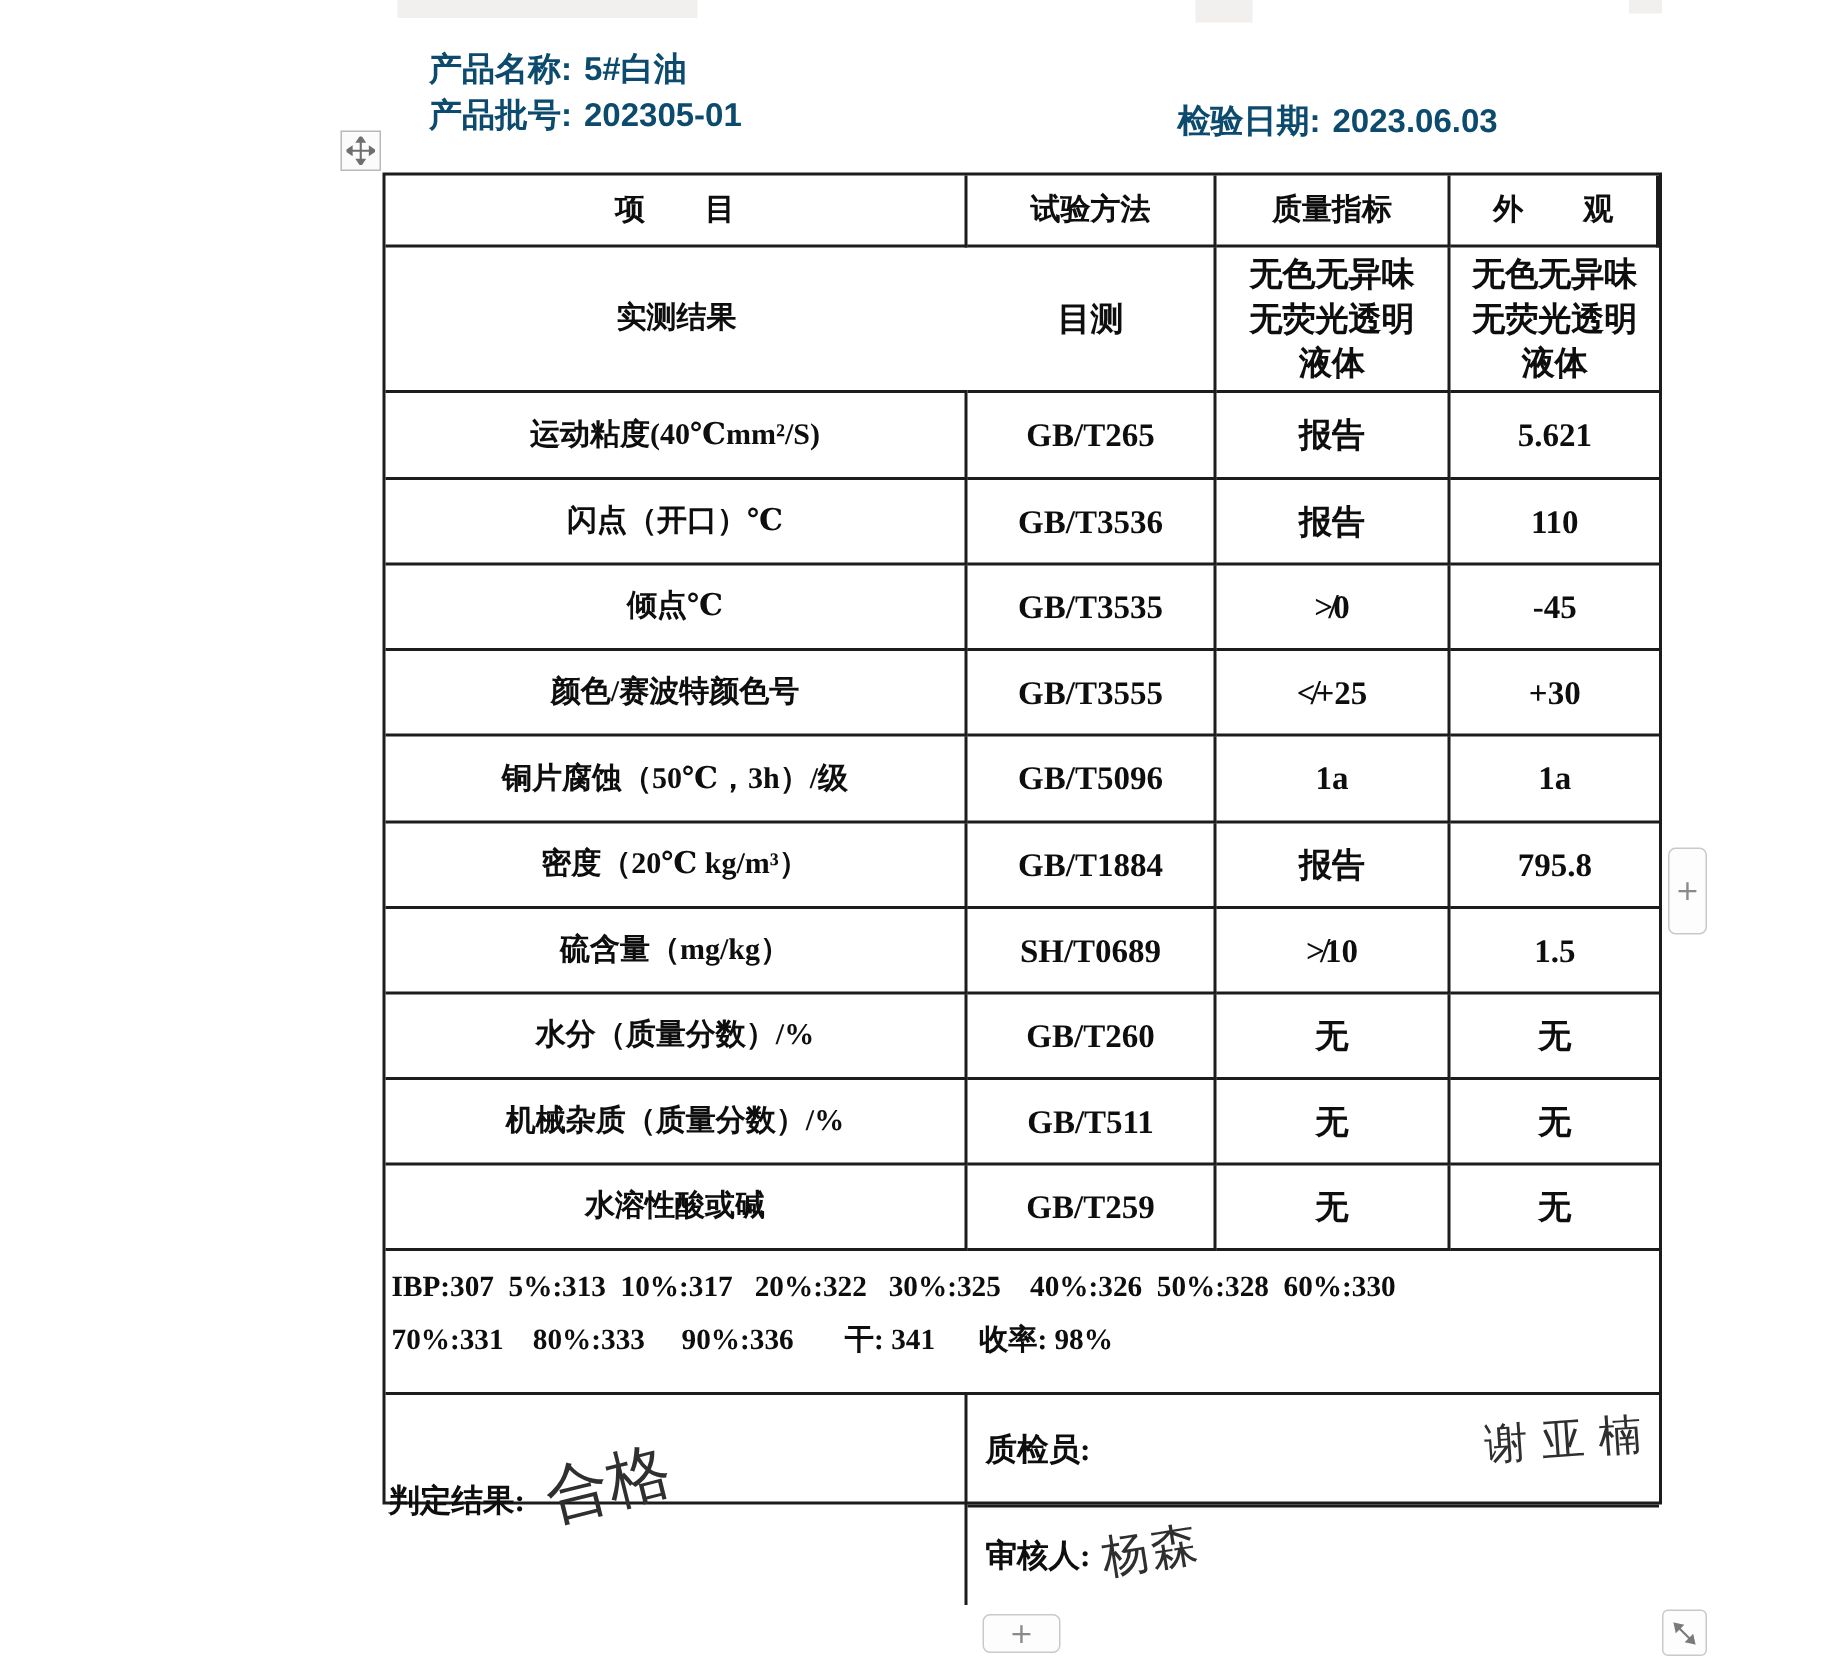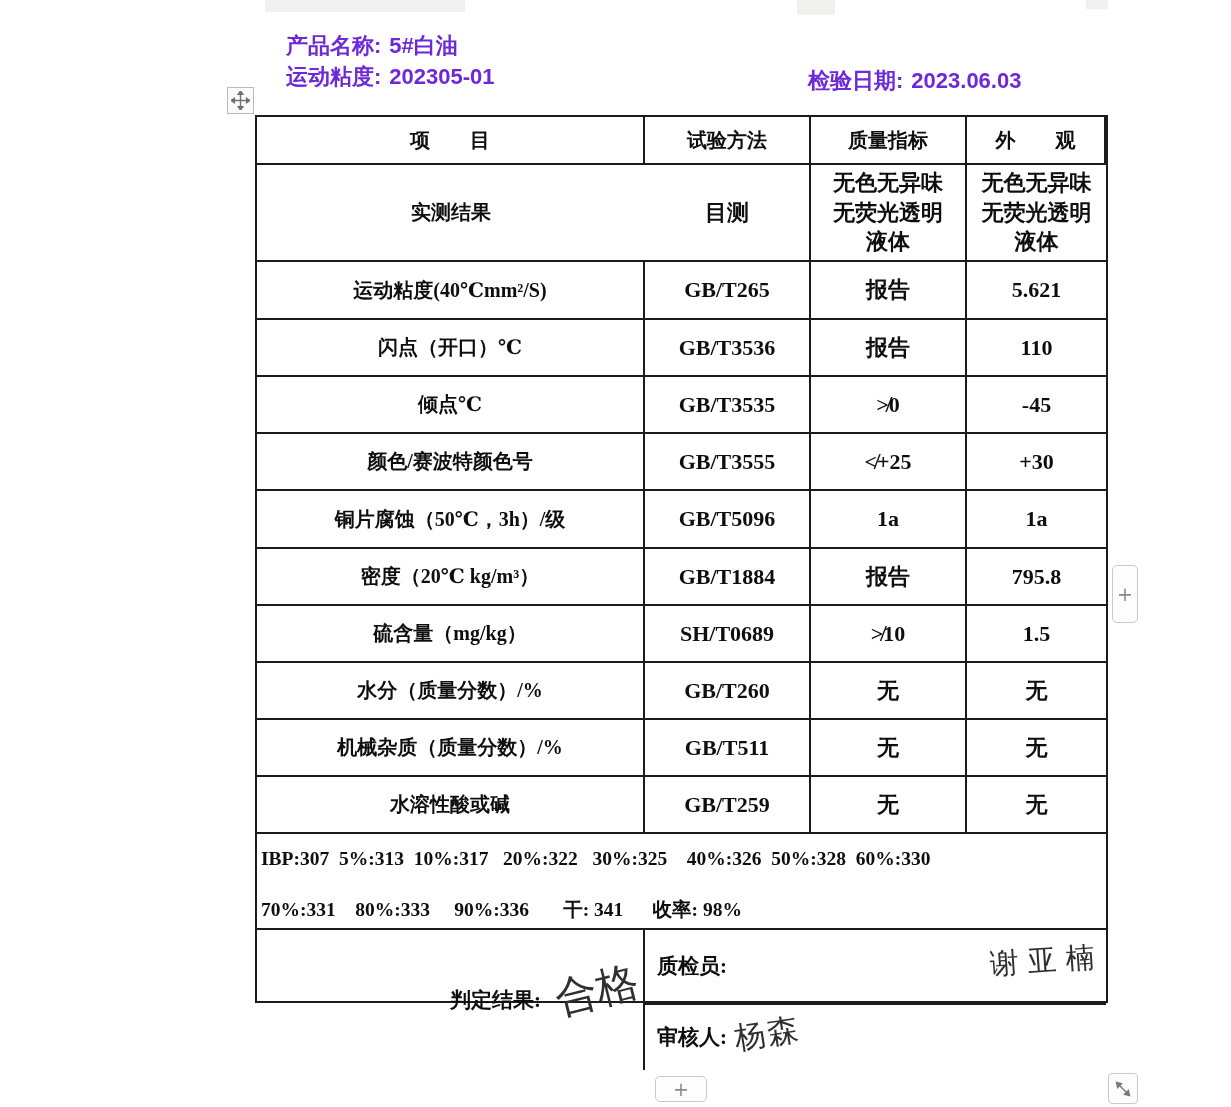--- a/index.html
+++ b/index.html
@@ -7,26 +7,26 @@
     position:relative;width:1231px;height:1107px;background:#ffffff;
     font-family:"Liberation Serif","DejaVu Serif",serif;color:#111111;overflow:hidden;
   }
   
   .artifact{position:absolute;background:#f2f0ee;}
   .artifact.a1{left:265px;top:0;width:200px;height:12px;}
   .artifact.a2{left:797px;top:0;width:38px;height:15px;}
   .artifact.a3{left:1086px;top:0;width:22px;height:9px;}
 
   
-  .hdr-line{position:absolute;font-weight:bold;font-size:22px;white-space:pre;color:#6d28d9;
+  .hdr-line{position:absolute;font-weight:bold;font-size:22px;white-space:pre;color:#0c4a6e;
     font-family:"Liberation Sans","DejaVu Sans",sans-serif;}
   .hdr-line .val{margin-left:8px;}
   #product-line{left:286px;top:31px;}
   #batch-line{left:286px;top:62px;}
-  #date-line{left:808px;top:66px;}
+  #date-line{left:785px;top:66px;}
 
   
   .move-handle{
     position:absolute;left:227px;top:87px;width:27px;height:27px;background:#fbfbfb;
     border:1px solid #b9b9b9;box-sizing:border-box;display:flex;align-items:center;justify-content:center;
   }
   .mini-handle{
     position:absolute;background:#fdfdfd;border:1px solid #c9c9c9;border-radius:5px;
     box-sizing:border-box;display:flex;align-items:center;justify-content:center;
     color:#8a8a8a;font-size:19px;font-weight:400;
@@ -47,24 +47,24 @@
   .cell{
     border-right:2px solid #1c1c1c;border-bottom:2px solid #1c1c1c;box-sizing:border-box;
     display:flex;align-items:center;justify-content:center;text-align:center;
     font-size:22px;line-height:1.35;white-space:pre-line;padding:0 2px;color:#0e0e0e;
   }
   .cell.c3{border-right:none;}
   .cell.hdr{font-size:20px;}
   .cell.item{font-size:20px;}
   .cell.dist{
     grid-column:1/5;border-right:none;flex-direction:column;align-items:flex-start;justify-content:flex-start;
-    text-align:left;padding:7px 2px 0 4px;font-size:19.5px;line-height:1.8;white-space:pre;gap:16px;
+    text-align:left;padding:7px 2px 0 4px;font-size:19.5px;line-height:1.8;white-space:pre;
   }
   .cell.verdict{
-    grid-column:1/2;grid-row:14/16;border-bottom:none;justify-content:flex-end;
+    grid-column:1/2;grid-row:14/16;border-bottom:none;justify-content:flex-start;
     font-size:21px;white-space:nowrap;
   }
   .cell.inspector{grid-column:2/5;grid-row:14/15;border-right:none;justify-content:space-between;padding-left:12px;font-size:21px;white-space:nowrap;}
   .cell.reviewer{grid-column:2/5;grid-row:15/16;border-right:none;border-bottom:none;justify-content:flex-start;padding-left:12px;font-size:21px;white-space:nowrap;}
 
   .hand{
     font-family:cursive;font-weight:400;color:#2f2f2f;display:inline-block;
   }
   .hand.verdict-sig{font-size:42px;margin-left:16px;transform:rotate(-14deg) translateY(-10px);}
   .hand.inspector-sig{font-size:29px;margin-left:10px;letter-spacing:9px;transform:rotate(-4deg) translateY(-6px);}
@@ -75,21 +75,21 @@
 </head>
 <body>
 
 <div class="page">
 
   <div class="artifact a1"></div>
   <div class="artifact a2"></div>
   <div class="artifact a3"></div>
 
   <div class="hdr-line" id="product-line"><span>产品名称:</span><span class="val">5#白油</span></div>
-  <div class="hdr-line" id="batch-line"><span>运动粘度:</span><span class="val">202305-01</span></div>
+  <div class="hdr-line" id="batch-line"><span>产品批号:</span><span class="val">202305-01</span></div>
   <div class="hdr-line" id="date-line"><span>检验日期:</span><span class="val">2023.06.03</span></div>
 
   <div class="move-handle">
     <span>
       <svg width="19" height="19" viewBox="0 0 19 19">
         <g stroke="#6f6f6f" stroke-width="1.4" fill="#6f6f6f">
           <line x1="9.5" y1="2.5" x2="9.5" y2="16.5"></line>
           <line x1="2.5" y1="9.5" x2="16.5" y2="9.5"></line>
           <polygon points="9.5,0 7.2,3.4 11.8,3.4"></polygon>
           <polygon points="9.5,19 7.2,15.6 11.8,15.6"></polygon>

